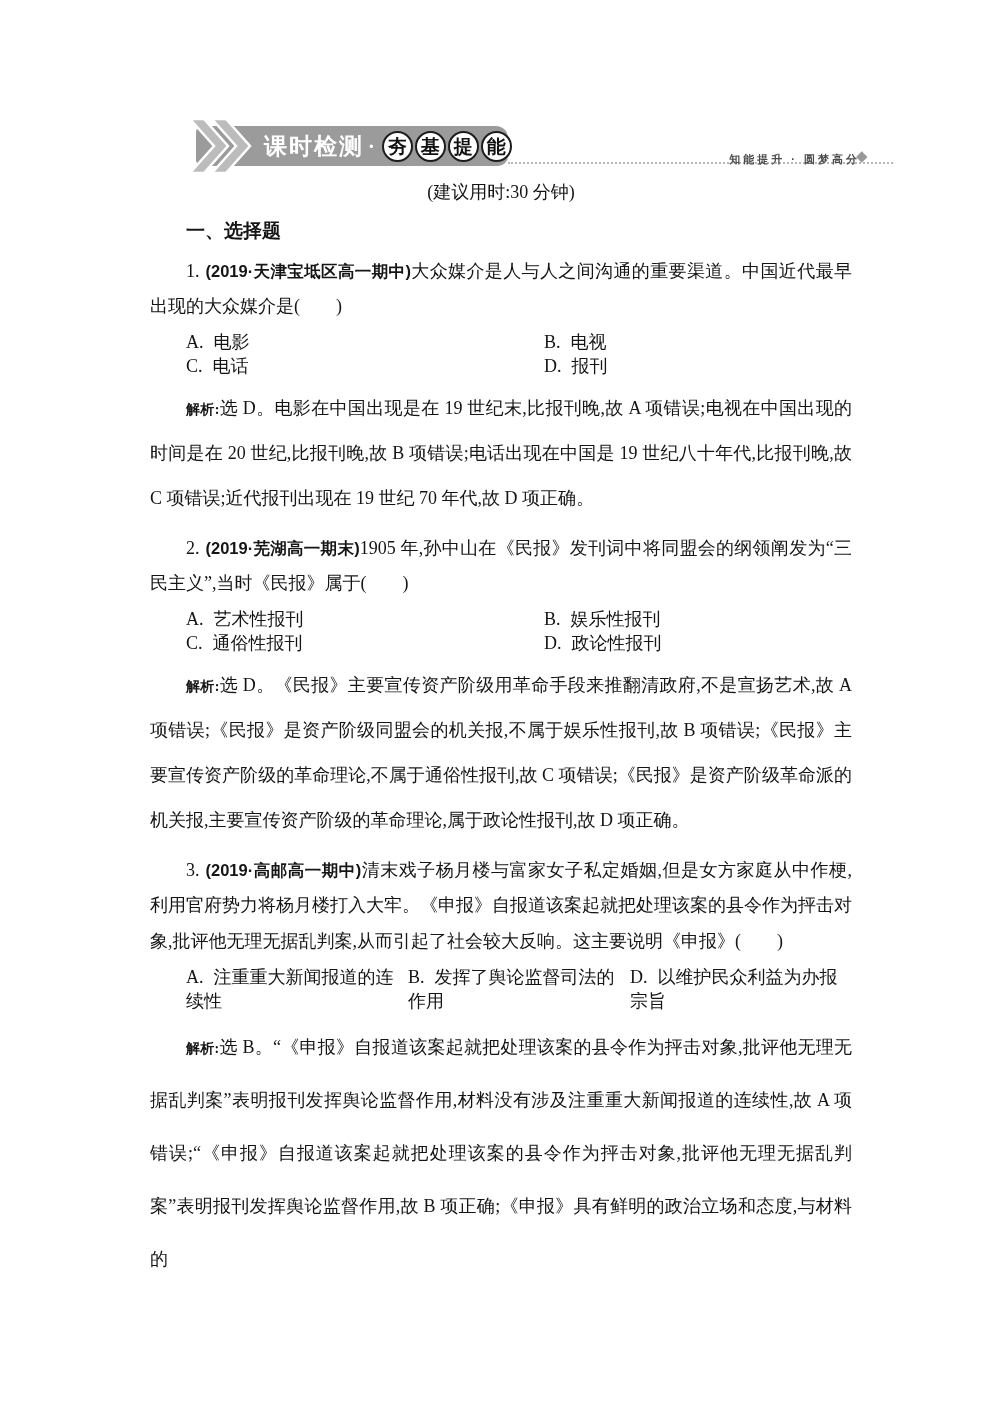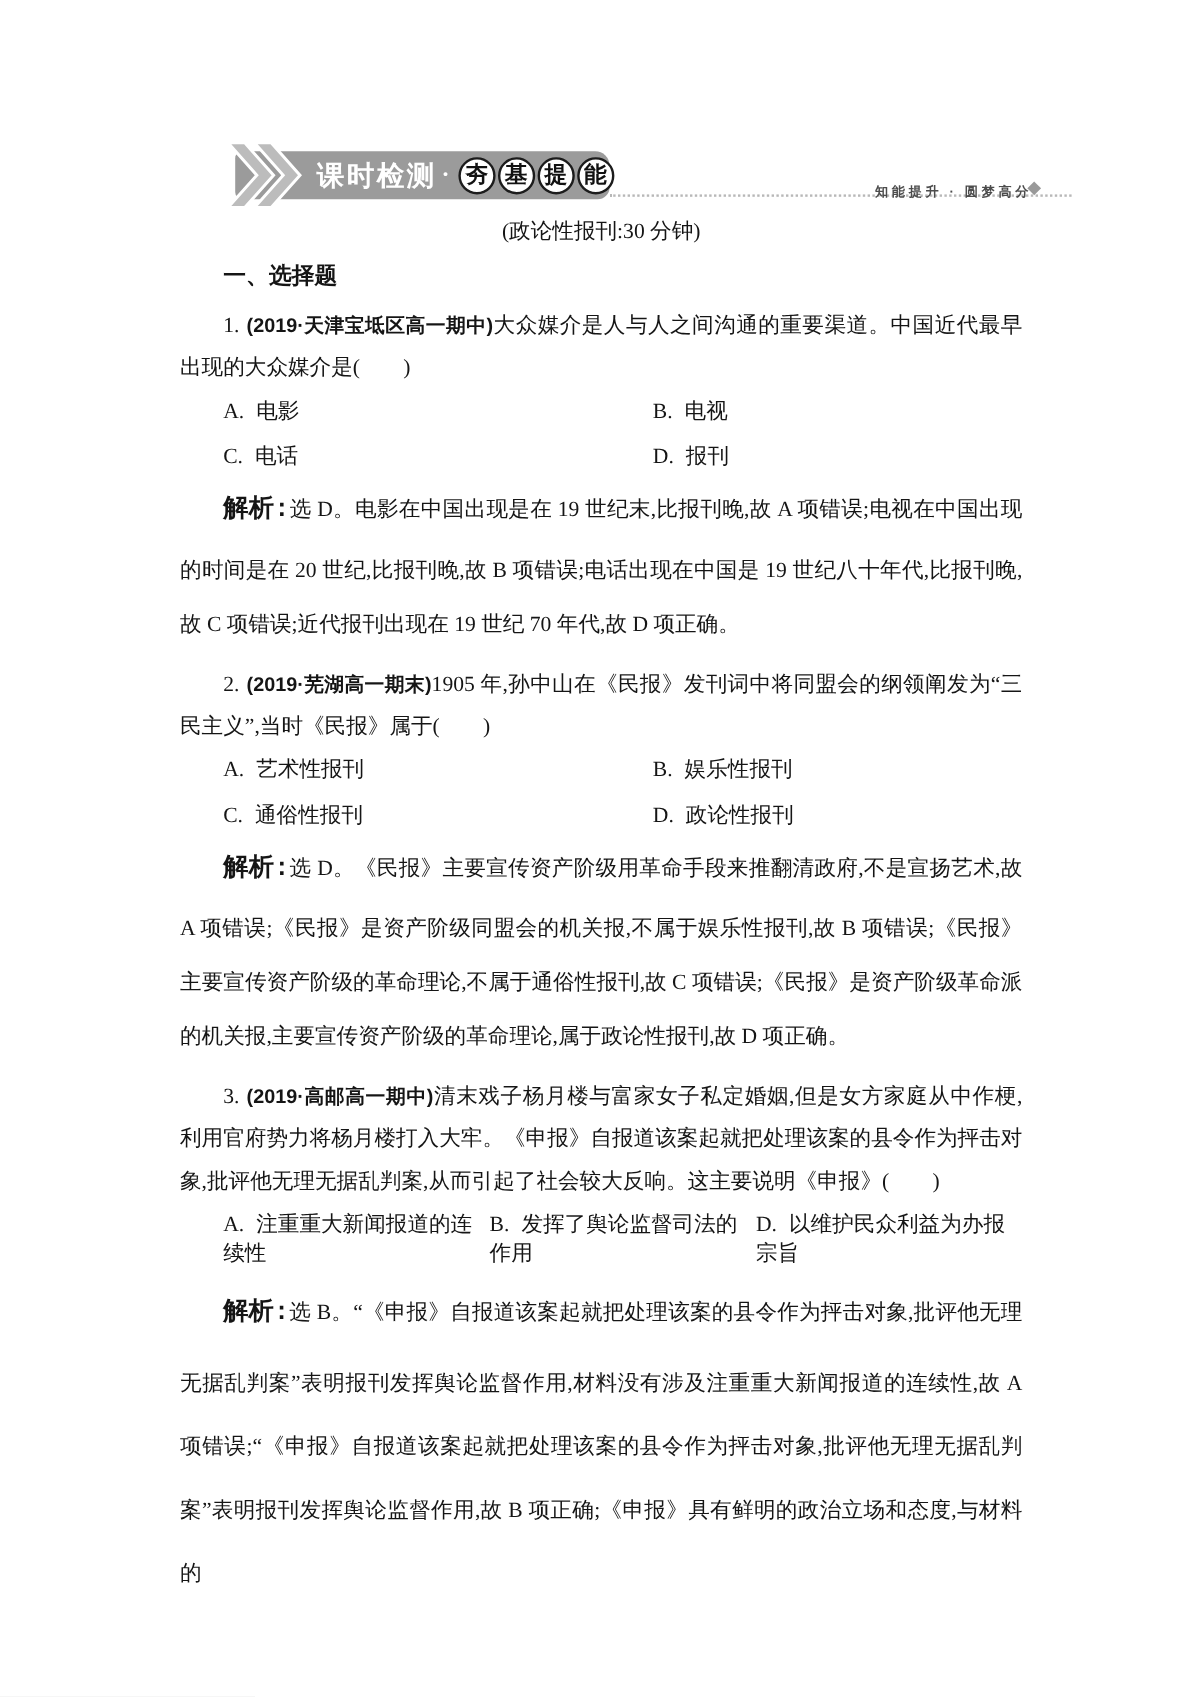--- a/index.html
+++ b/index.html
@@ -76,33 +76,33 @@
     font-size: 18px; line-height: 1.95; text-align: justify;
     text-indent: 2em; margin: 10px 0 6px 0;
   }
   .qnum { margin-right: 6px; }
   .source {
     font-family: "Liberation Sans", "DejaVu Sans", sans-serif;
     font-weight: 700; font-size: 16.5px;
   }
   .options {
     display: grid; padding-left: 36px; margin: 4px 0 8px 0;
-    font-size: 18px; row-gap: 14px;
+    font-size: 18px; 
   }
   .options-2col { grid-template-columns: 358px 1fr; }
   .options-1col { grid-template-columns: 1fr 1fr 1fr; }
   .opt-label { margin-right: 10px; }
   .analysis {
     font-size: 18px; line-height: 2.5; text-align: justify;
     text-indent: 2em; margin: 2px 0 8px 0;
   }
   .analysis-sparse { line-height: 2.95; }
   .analysis-label {
-    font-family: Liberation Mono, monospace;
-    font-weight: 700; font-size: 21px;
+    font-family: Liberation Serif, serif;
+    font-weight: 700; font-size: 14px;
   }
   .question { margin-top: 8px; }
 </style>
 </head>
 <body>
 
 <div class="page">
 
   <div class="header">
     <div class="banner">
@@ -121,21 +121,21 @@
       <span class="banner-circle">提</span>
       <span class="banner-circle">能</span>
     </div>
     <div class="dotted-line"></div>
     <div class="tagline">知能提升 · 圆梦高分</div>
     <div class="diamond">◆</div>
   </div>
 
   <div class="content">
 
-    <p class="suggested-time">(政论性报刊:30 分钟)</p>
+    <p class="suggested-time">(建议用时:30 分钟)</p>
 
     <h2 class="section-title">一、选择题</h2>
 
     <div class="question">
       <p class="stem"><span class="qnum">1.</span><span class="source">(2019·天津宝坻区高一期中)</span><span>大众媒介是人与人之间沟通的重要渠道。中国近代最早出现的大众媒介是(　　)</span></p>
       <div class="options options-2col">
         <div class="option"><span class="opt-label">A.</span><span>电影</span></div>
         <div class="option"><span class="opt-label">B.</span><span>电视</span></div>
         <div class="option"><span class="opt-label">C.</span><span>电话</span></div>
         <div class="option"><span class="opt-label">D.</span><span>报刊</span></div>

